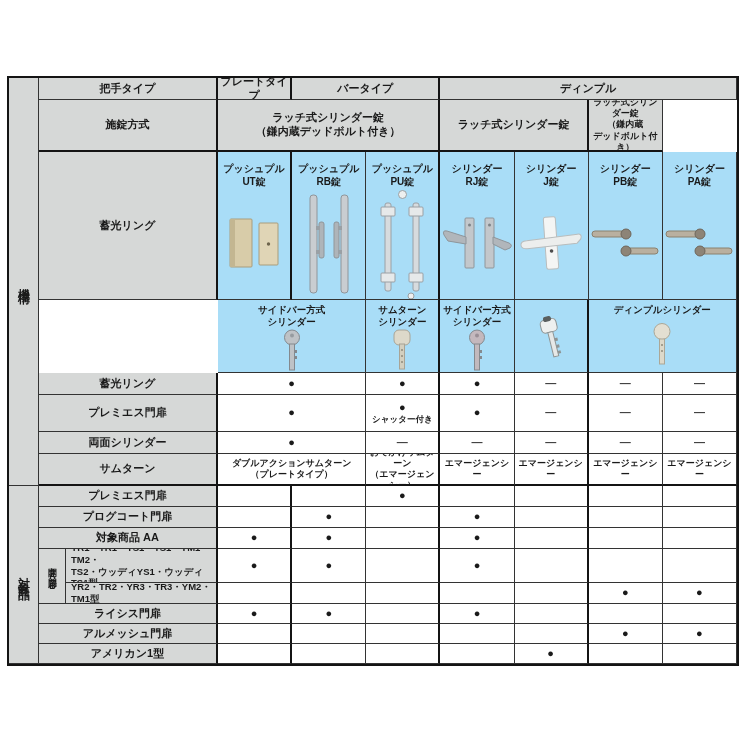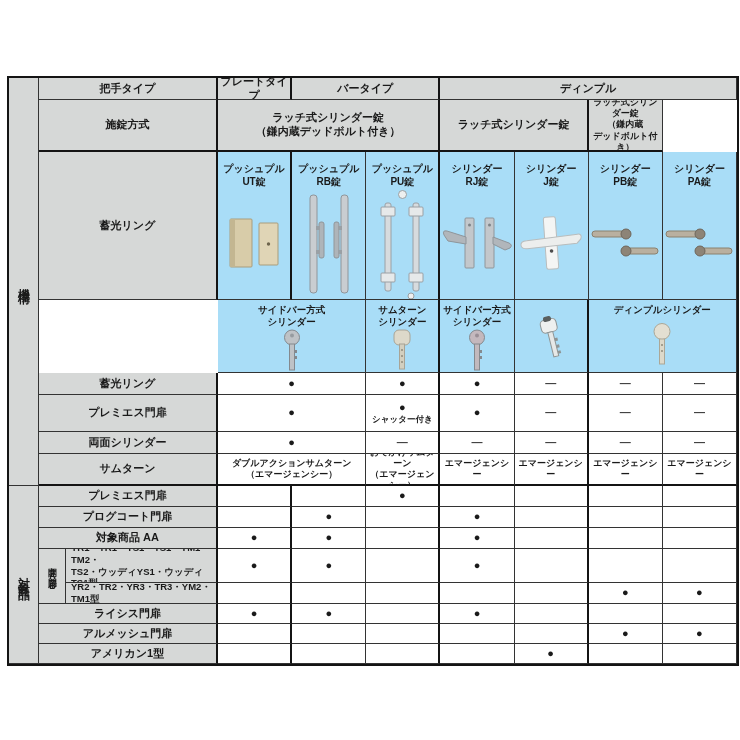--- a/index.html
+++ b/index.html
@@ -261,21 +261,21 @@
   <div class="c g br2" style="grid-area:7/2/8/4">両面シリンダー</div>
   <div class="c" style="grid-area:7/4/8/6">●</div>
   <div class="c br2 dash" style="grid-area:7/6/8/7">—</div>
   <div class="c dash" style="grid-area:7/7/8/8">—</div>
   <div class="c br2 dash" style="grid-area:7/8/8/9">—</div>
   <div class="c dash" style="grid-area:7/9/8/10">—</div>
   <div class="c dash" style="grid-area:7/10/8/11">—</div>
 
   <div class="c g br2 bb2" style="grid-area:8/2/9/4">サムターン</div>
   <div class="c bb2 f9" style="grid-area:8/4/9/6">ダブルアクションサムターン
-（エマージェンシー）</div>
+（プレートタイプ）</div>
   <div class="c br2 bb2 f9" style="grid-area:8/6/9/7">おでかけサムターン
 （エマージェンシー）</div>
   <div class="c bb2 f9" style="grid-area:8/7/9/8">エマージェンシー</div>
   <div class="c br2 bb2 f9" style="grid-area:8/8/9/9">エマージェンシー</div>
   <div class="c bb2 f9" style="grid-area:8/9/9/10">エマージェンシー</div>
   <div class="c bb2 f9" style="grid-area:8/10/9/11">エマージェンシー</div>
 
   <div class="c g vl" style="grid-area:9/1/17/2">対象商品</div>
 
   <div class="c g br2" style="grid-area:9/2/10/4">プレミエス門扉</div>

